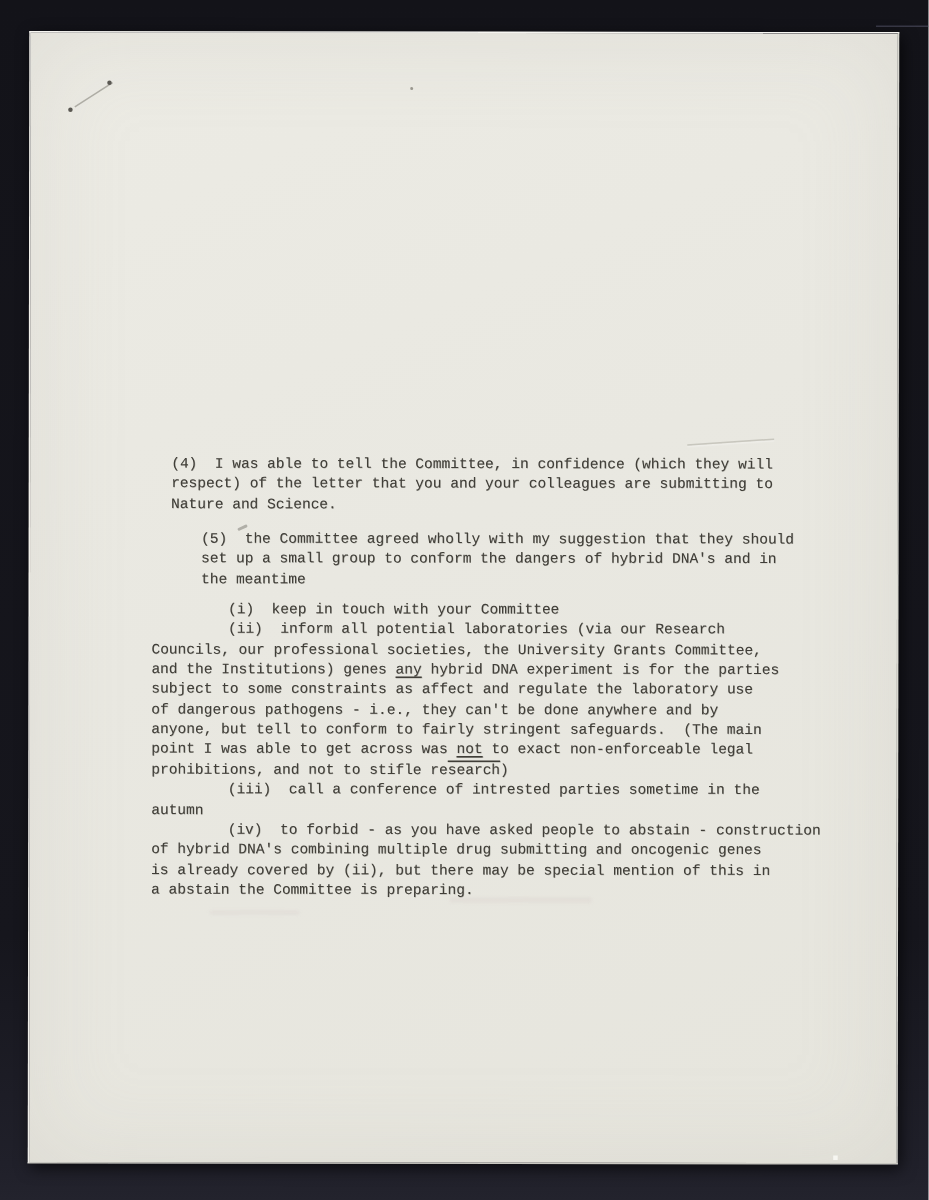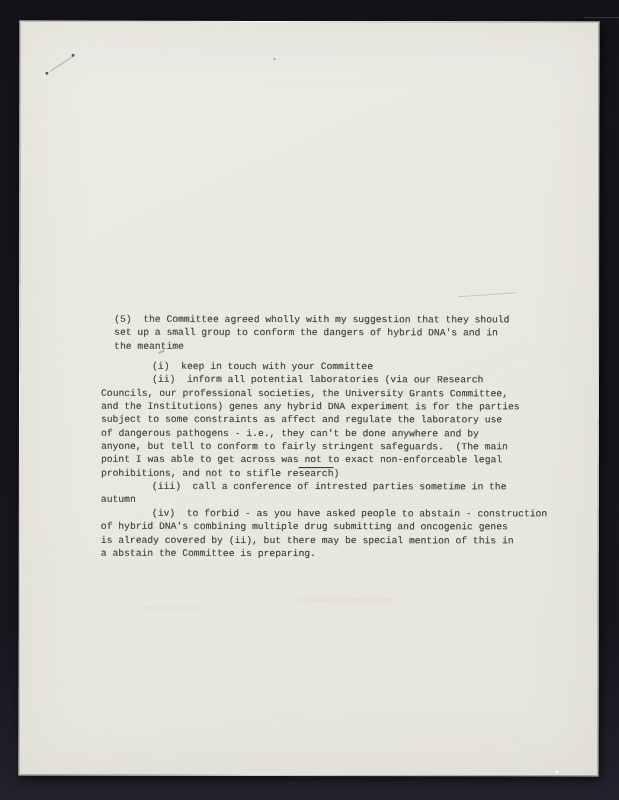--- a/index.html
+++ b/index.html
@@ -32,21 +32,21 @@
     width: 578px;
     font-size: 9.7px;
     line-height: 13.35px;
     color: #403e38;
     text-shadow: 0.3px 0.3px 0.4px rgba(64,62,56,0.38);
   }
   .line { white-space: pre; }
   .line.main { padding-left: 94px; }   
   .line.hang { padding-left: 81px; }   
   .line.item { padding-left: 81px; text-indent: 51px; } 
-  .u { text-underline-offset: 1.5px; text-decoration-thickness: 1px; margin-top: 28px; }
+  .u { text-decoration: underline; text-underline-offset: 1.5px; text-decoration-thickness: 1px; margin-top: 28px; }
   .o { text-decoration: overline; text-decoration-thickness: 1px; }
   .artifact { position: absolute; }
   .staple-dot { width: 3px; height: 3px; border-radius: 50%; background: #5a5852; }
   .staple-scratch {
     width: 30px; height: 1px;
     background: rgba(125,123,115,0.55);
     transform: rotate(-33deg);
   }
   .speck-small { width: 2px; height: 2px; border-radius: 50%; background: #9a988f; }
   .tick-mark { width: 7px; height: 1.5px; background: rgba(130,128,120,0.55); transform: rotate(-25deg); border-radius: 1px; }
@@ -73,21 +73,26 @@
   <div class="artifact staple-dot" style="left:51px; top:32px;"></div>
 
   <div class="artifact speck-small" style="left:253px; top:36px;"></div>
   <div class="artifact tick-mark" style="left:138px; top:329px;"></div>
   <div class="artifact crease" style="left:438px; top:272px; width:58px; transform:rotate(-4deg);"></div>
   <div class="artifact smudge" style="left:280px; top:576px; width:95px; height:4px;"></div>
   <div class="artifact smudge" style="left:120px; top:585px; width:60px; height:3px;"></div>
   <div class="artifact paper-speck" style="left:536px; top:748px;"></div>
 
   <div class="letter-body" id="letter-body" style="color: rgb(64, 62, 56);">
-      <div class="block" style="margin-top: 10px;">
+      <div class="block">
+        <div class="line main"><span>(4)  I was able to tell the Committee, in confidence (which they will</span></div>
+        <div class="line main"><span>respect) of the letter that you and your colleagues are submitting to</span></div>
+        <div class="line main"><span>Nature and Science.</span></div>
+      </div>
+      <div class="block" style="margin-top: 10px; padding-left: 20px;">
         <div class="line main"><span>(5)  the Committee agreed wholly with my suggestion that they should</span></div>
         <div class="line main"><span>set up a small group to conform the dangers of hybrid DNA's and in</span></div>
         <div class="line main"><span>the meantime</span></div>
       </div>
       <div class="block" style="margin-top: 7px;">
         <div class="line item"><span>(i)  keep in touch with your Committee</span></div>
         <div class="line item"><span>(ii)  inform all potential laboratories (via our Research</span></div>
         <div class="line hang"><span>Councils, our professional societies, the University Grants Committee,</span></div>
         <div class="line hang"><span>and the Institutions) genes </span><span class="u">any</span><span> hybrid DNA experiment is for the parties</span></div>
         <div class="line hang"><span>subject to some constraints as affect and regulate the laboratory use</span></div>

